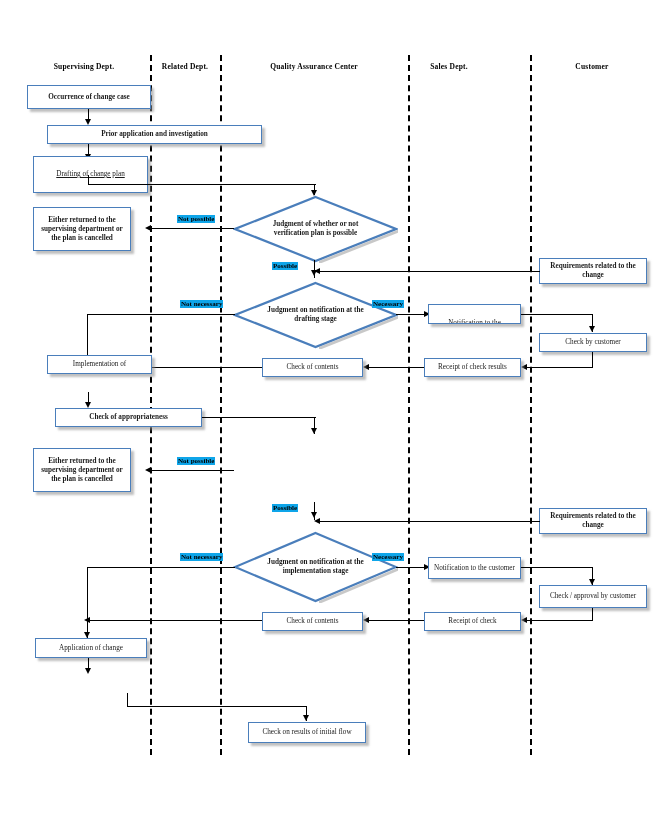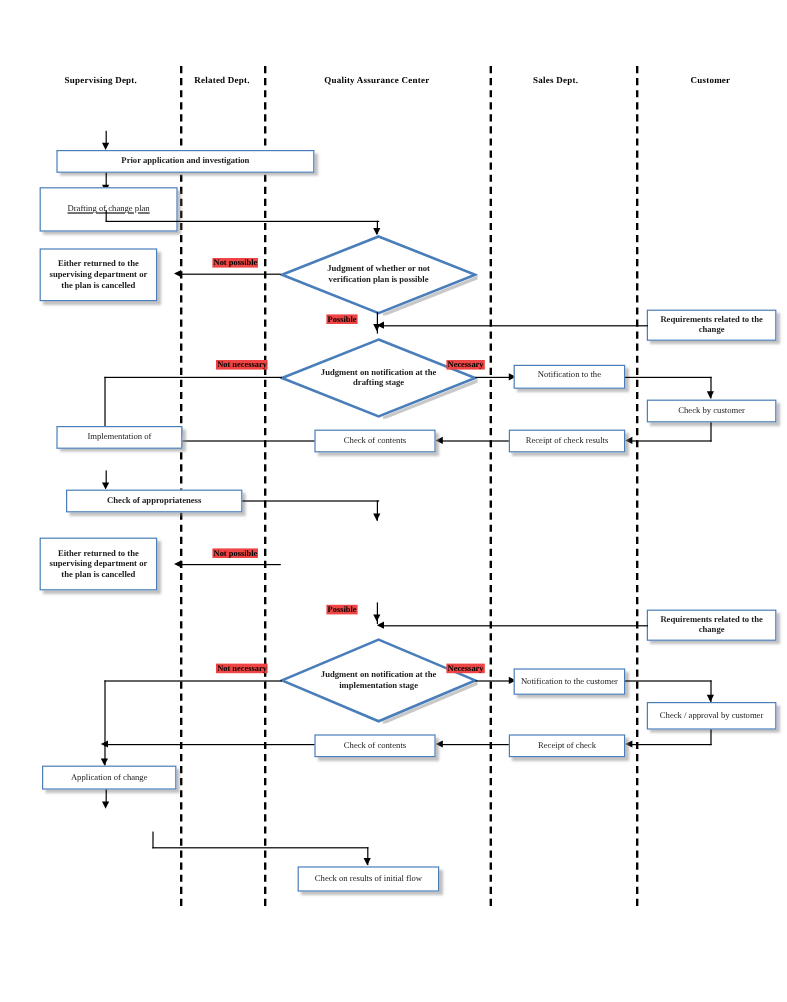--- a/index.html
+++ b/index.html
@@ -40,21 +40,21 @@
     display:flex;
     align-items:center;
     justify-content:center;
     text-align:center;
     line-height:1.25;
     box-shadow:3px 3px 2px rgba(140,140,140,0.55);
     padding:1px 3px;
     overflow:hidden;
   }
   .node.bold{font-weight:bold;}
-  .node.clip{align-items:flex-start;padding-top:3px;}
+  .node.clip{align-items:flex-start;padding-top:14px;}
 
   
   .diamond-wrap{position:absolute;}
   .diamond-shape{
     position:absolute;
     left:0;top:0;width:100%;height:100%;
   }
   .diamond-label{
     position:absolute;
     left:18%;
@@ -79,41 +79,42 @@
   .arrow.left{border-top:3.6px solid transparent;border-bottom:3.6px solid transparent;border-right:6px solid #000;}
   .arrow.right{border-top:3.6px solid transparent;border-bottom:3.6px solid transparent;border-left:6px solid #000;}
 
   
   .edge-label{
     position:absolute;
     font-size:7px;
     font-weight:bold;
     font-family:"Liberation Serif", serif;
     color:#000000;
-    background:#ef4444;
+    background:#0ea5e9;
     padding:0 1px;
     white-space:nowrap;
   }
 </style>
 </head>
 <body>
 
 <div id="canvas">
 
   <div class="lane-divider" style="left:150px;"></div>
   <div class="lane-divider" style="left:220px;"></div>
   <div class="lane-divider" style="left:408px;"></div>
   <div class="lane-divider" style="left:530px;"></div>
 
   <div class="lane-header" style="left:20px;width:128px;">Supervising Dept.</div>
   <div class="lane-header" style="left:152px;width:66px;">Related Dept.</div>
   <div class="lane-header" style="left:222px;width:184px;">Quality Assurance Center</div>
-  <div class="lane-header" style="left:404px;width:118px;">Sales Dept.</div>
+  <div class="lane-header" style="left:390px;width:118px;">Sales Dept.</div>
   <div class="lane-header" style="left:532px;width:120px;">Customer</div>
 
+  <div class="node bold" style="left:27px;top:85px;width:124px;height:24px;">Occurrence of change case</div>
 
   <div class="conn v" style="left:88px;top:109px;height:12px;"></div>
   <div class="arrow down" style="left:85px;top:119px;"></div>
 
   <div class="node bold" style="left:47px;top:125px;width:215px;height:19px;">Prior application and investigation</div>
 
   <div class="conn v" style="left:88px;top:144px;height:12px;"></div>
   <div class="arrow down" style="left:85px;top:154px;"></div>
 
   <div class="node" style="left:33px;top:156px;width:115px;height:37px;text-decoration:underline;">Drafting of change plan</div>

